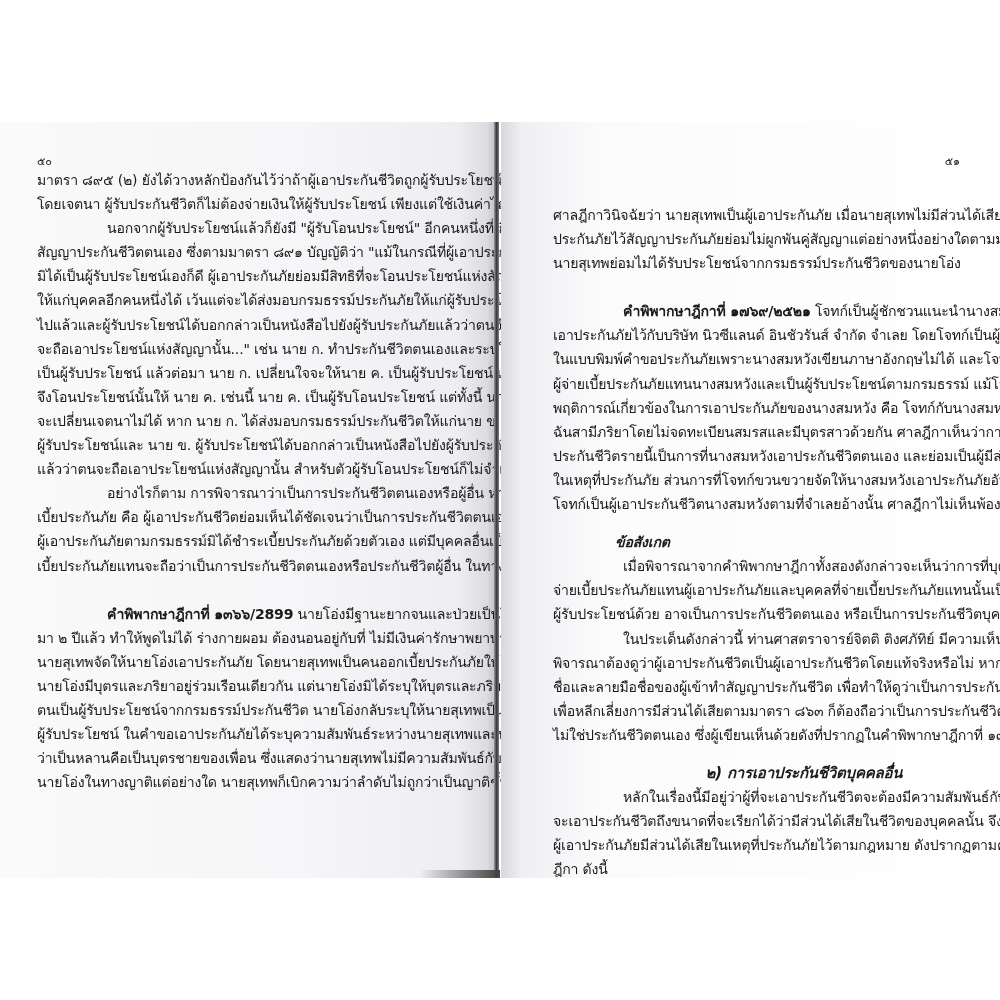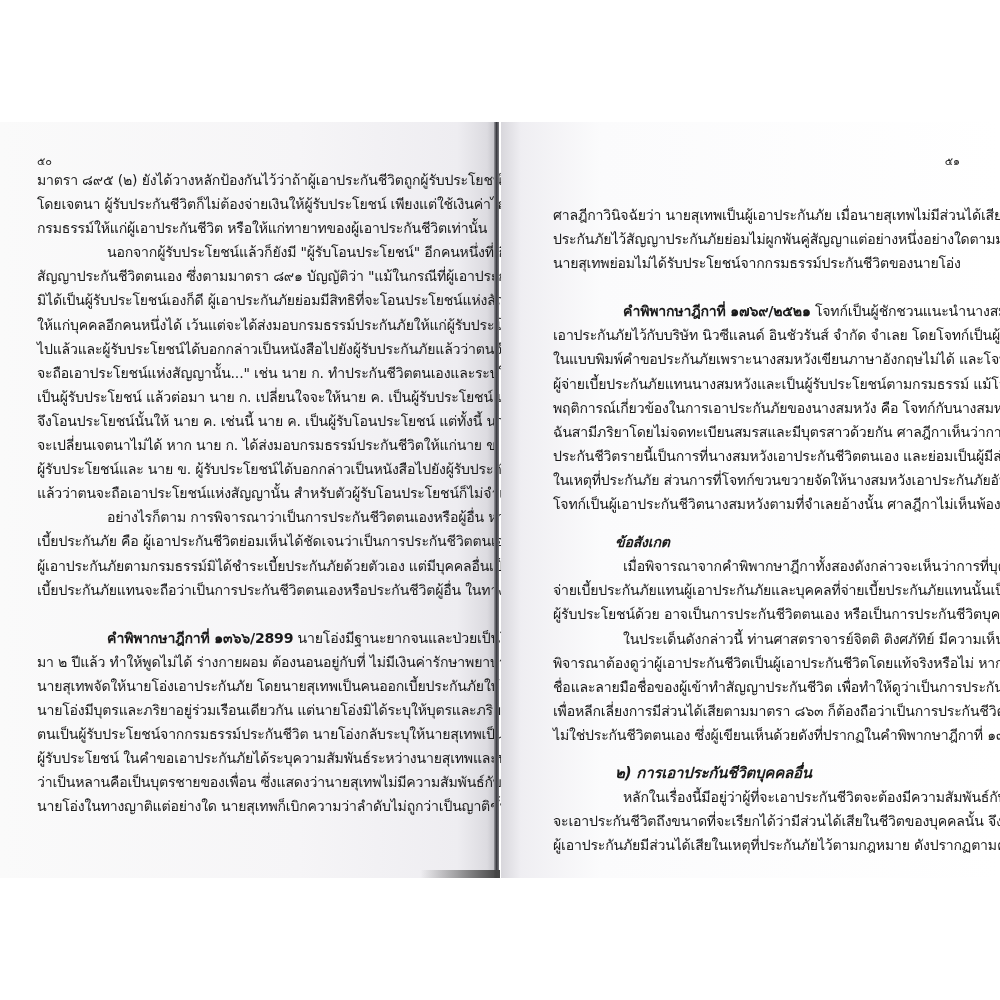--- a/index.html
+++ b/index.html
@@ -18,35 +18,34 @@
   .pn-right { right: 40px; top: 30px; }
   .text-block { position: absolute; font-size: 14.1px; line-height: 24.1px; letter-spacing: -0.2px; }
   .left-block { left: 37px; top: 46px; width: 446px; }
   .right-block { left: 52px; top: 81px; width: 440px; }
   .line { white-space: nowrap; display: block; height: 24.1px; overflow: visible; }
   .indent { padding-left: 70px; }
   .indent-sm { padding-left: 62px; font-style: italic; }
   .bold { font-weight: bold; }
   .gap { height: 24px; }
   .gap-sm { height: 14px; }
-  .heading { font-weight: bold; font-size: 15px; }
+  .heading { font-weight: bold; font-size: 15px; text-align: center; }
   .bottom-shadow { position: absolute; left: 420px; top: 870px; width: 80px; height: 8px;
     background: linear-gradient(90deg, transparent, #444); }
 </style>
 </head>
 <body>
 
 <div class="spread">
 
   <div class="page page-left">
     <div class="page-number pn-left">๕๐</div>
     <div class="text-block left-block">
       <span class="line">มาตรา ๘๙๕ (๒) ยังได้วางหลักป้องกันไว้ว่าถ้าผู้เอาประกันชีวิตถูกผู้รับประโยชน์ฆ่าตาย</span>
       <span class="line">โดยเจตนา ผู้รับประกันชีวิตก็ไม่ต้องจ่ายเงินให้ผู้รับประโยชน์ เพียงแต่ใช้เงินค่าไถ่ถอน</span>
-      <span class="line">กรมธรรม์ให้แก่ผู้เอาประกันชีวิต หรือให้แก่ทายาทของผู้เอาประกันชีวิตเท่านั้น</span>
       <span class="line indent">นอกจากผู้รับประโยชน์แล้วก็ยังมี "ผู้รับโอนประโยชน์" อีกคนหนึ่งที่เกี่ยวข้องใน</span>
       <span class="line">สัญญาประกันชีวิตตนเอง ซึ่งตามมาตรา ๘๙๑ บัญญัติว่า "แม้ในกรณีที่ผู้เอาประกันภัย</span>
       <span class="line">มิได้เป็นผู้รับประโยชน์เองก็ดี ผู้เอาประกันภัยย่อมมีสิทธิที่จะโอนประโยชน์แห่งสัญญานั้น</span>
       <span class="line">ให้แก่บุคคลอีกคนหนึ่งได้ เว้นแต่จะได้ส่งมอบกรมธรรม์ประกันภัยให้แก่ผู้รับประโยชน์</span>
       <span class="line">ไปแล้วและผู้รับประโยชน์ได้บอกกล่าวเป็นหนังสือไปยังผู้รับประกันภัยแล้วว่าตนจำนง</span>
       <span class="line">จะถือเอาประโยชน์แห่งสัญญานั้น..." เช่น นาย ก. ทำประกันชีวิตตนเองและระบุให้ นาย ข.</span>
       <span class="line">เป็นผู้รับประโยชน์ แล้วต่อมา นาย ก. เปลี่ยนใจจะให้นาย ค. เป็นผู้รับประโยชน์แทน</span>
       <span class="line">จึงโอนประโยชน์นั้นให้ นาย ค. เช่นนี้ นาย ค. เป็นผู้รับโอนประโยชน์ แต่ทั้งนี้ นาย ก.</span>
       <span class="line">จะเปลี่ยนเจตนาไม่ได้ หาก นาย ก. ได้ส่งมอบกรมธรรม์ประกันชีวิตให้แก่นาย ข.</span>
       <span class="line">ผู้รับประโยชน์และ นาย ข. ผู้รับประโยชน์ได้บอกกล่าวเป็นหนังสือไปยังผู้รับประกันชีวิต</span>
@@ -93,17 +92,18 @@
       <span class="line indent">ในประเด็นดังกล่าวนี้ ท่านศาสตราจารย์จิตติ ติงศภัทิย์ มีความเห็นว่าหลักในการ</span>
       <span class="line">พิจารณาต้องดูว่าผู้เอาประกันชีวิตเป็นผู้เอาประกันชีวิตโดยแท้จริงหรือไม่ หากเพียงแต่อาศัย</span>
       <span class="line">ชื่อและลายมือชื่อของผู้เข้าทำสัญญาประกันชีวิต เพื่อทำให้ดูว่าเป็นการประกันชีวิตตัวเอง</span>
       <span class="line">เพื่อหลีกเลี่ยงการมีส่วนได้เสียตามมาตรา ๘๖๓ ก็ต้องถือว่าเป็นการประกันชีวิตบุคคลอื่น</span>
       <span class="line">ไม่ใช่ประกันชีวิตตนเอง ซึ่งผู้เขียนเห็นด้วยดังที่ปรากฏในคำพิพากษาฎีกาที่ ๑๓๖๖/๒๕๐๙</span>
       <div class="gap-sm"></div>
       <span class="line indent-sm heading">๒) การเอาประกันชีวิตบุคคลอื่น</span>
       <span class="line indent">หลักในเรื่องนี้มีอยู่ว่าผู้ที่จะเอาประกันชีวิตจะต้องมีความสัมพันธ์กับบุคคลผู้ที่ตน</span>
       <span class="line">จะเอาประกันชีวิตถึงขนาดที่จะเรียกได้ว่ามีส่วนได้เสียในชีวิตของบุคคลนั้น จึงจะถือได้ว่า</span>
       <span class="line">ผู้เอาประกันภัยมีส่วนได้เสียในเหตุที่ประกันภัยไว้ตามกฎหมาย ดังปรากฏตามคำพิพากษา</span>
+      <span class="line">ฎีกา ดังนี้</span>
     </div>
   </div>
 </div>
 
 <div class="bottom-shadow"></div>
 
 </body></html>

